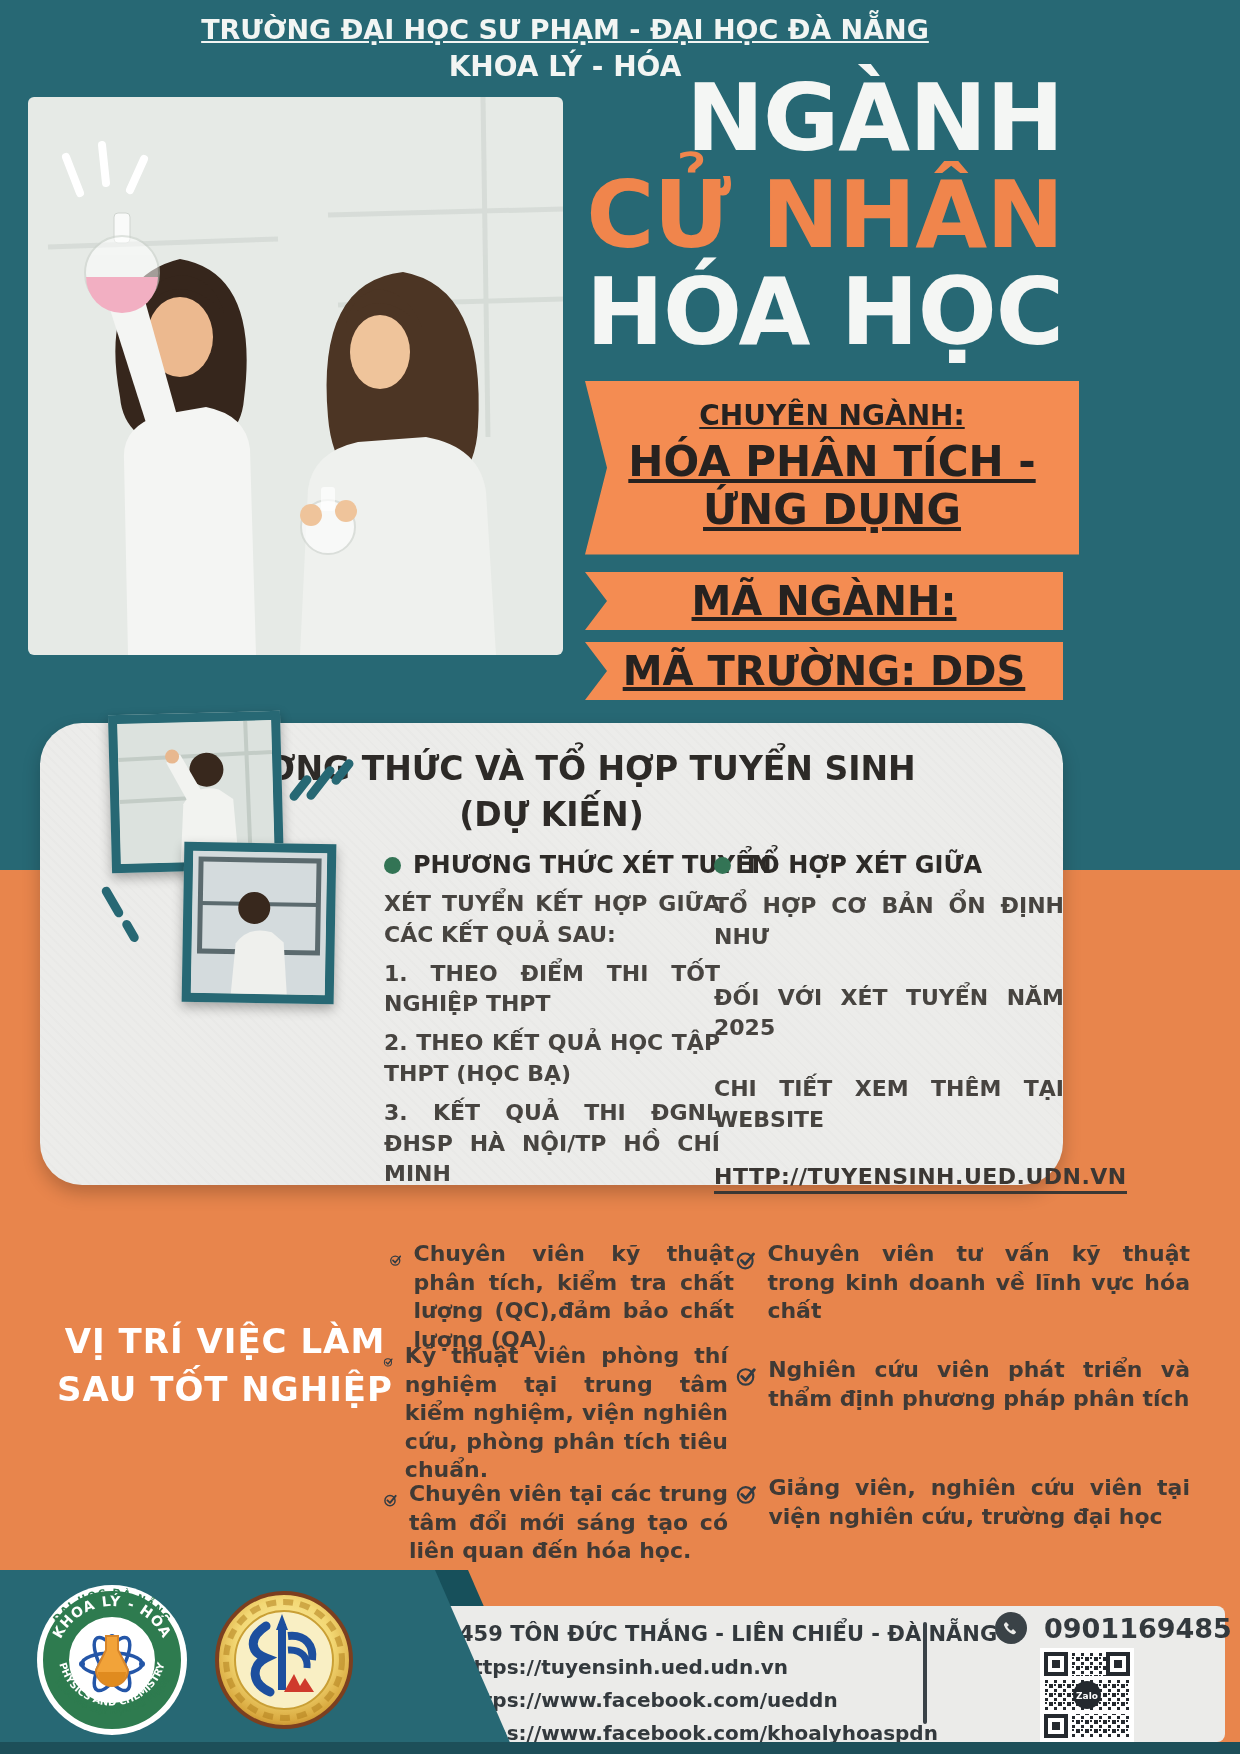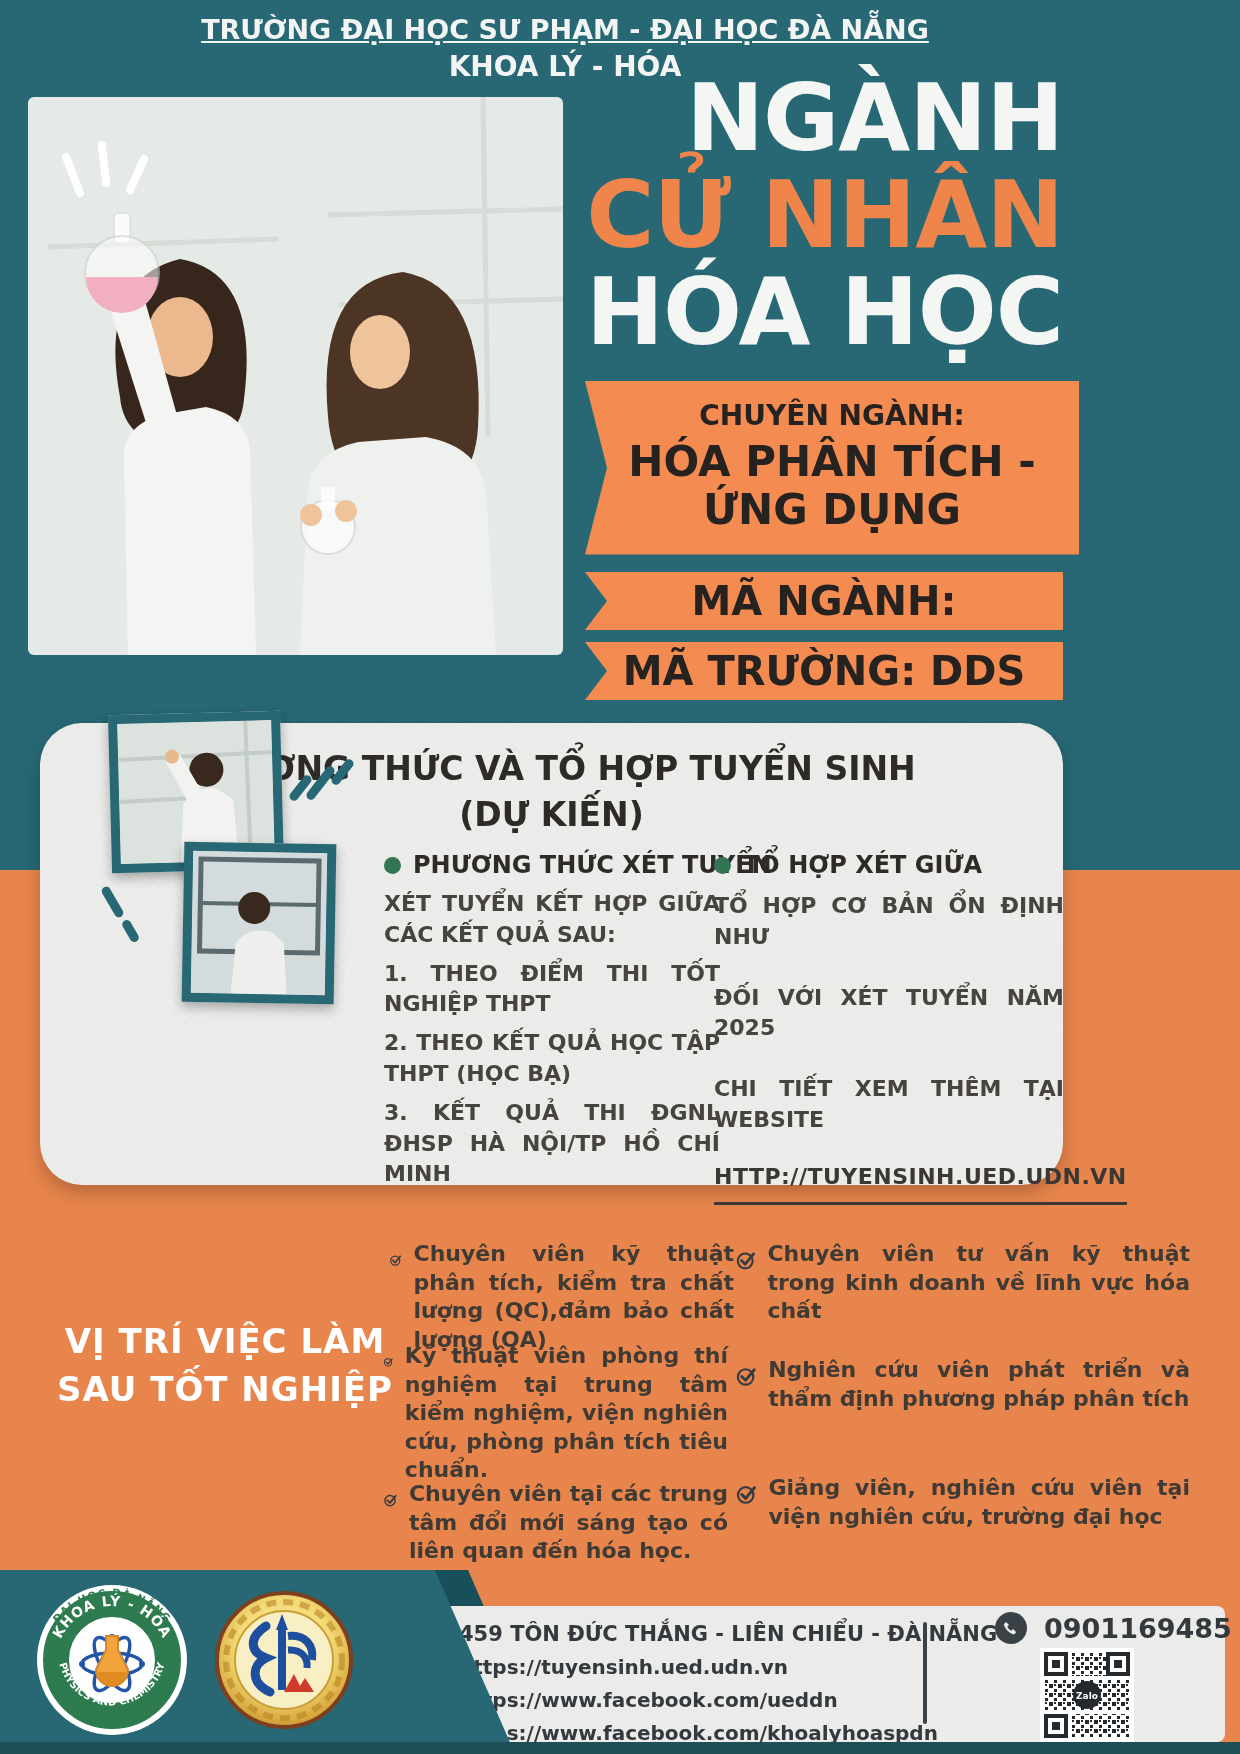--- a/index.html
+++ b/index.html
@@ -7,35 +7,35 @@
           background:#276874;font-family:"DejaVu Sans","Liberation Sans",sans-serif;}
   .abs{position:absolute;}
   
   .hdr{left:0;width:1130px;text-align:center;color:#f2f5f3;font-weight:bold;}
   
   .big-title{right:177px;top:70px;text-align:right;font-weight:bold;
              font-size:93px;line-height:97px;letter-spacing:-1px;color:#f4f6f4;}
   .big-title .orange{color:#f0854c;}
   
   .banner{background:#f48c52;clip-path:polygon(0 0,100% 0,100% 100%,0 100%,22px 50%);
-          color:#262220;text-align:center;left:585px;width:478px;}
+          color:#262220;text-align:center;left:585px;width:478px;text-decoration:underline;}
   .banner-code{height:58px;line-height:58px;font-size:40px;font-weight:bold;}
   
   .card{left:40px;top:723px;width:1023px;height:462px;background:#ececea;border-radius:42px;
         box-shadow:0 8px 18px rgba(0,0,0,.22);
         background-image:repeating-linear-gradient(45deg,rgba(0,0,0,.012) 0 2px,transparent 2px 7px);}
   .card-title{width:100%;text-align:center;font-weight:bold;color:#2d2a27;font-size:33px;line-height:1.2;}
   .bullet-row{display:flex;align-items:center;gap:12px;}
   .dot{width:17px;height:17px;border-radius:50%;background:#337455;flex:0 0 auto;}
   .bullet-label{font-size:24px;font-weight:bold;color:#2d2a27;white-space:nowrap;}
   .body-txt{font-size:22px;font-weight:bold;color:#474440;text-align:justify;line-height:1.4;margin:0;}
   .frame{border:9px solid #276874;box-shadow:0 5px 12px rgba(0,0,0,.3);overflow:hidden;background:#dde3de;}
   .doodle-bar{position:absolute;background:#276874;border-radius:5px;}
   .weblink{font-size:22px;font-weight:bold;color:#3b3733;text-decoration:none;
-           border-bottom:3px solid #3b3733;padding-bottom:13px;letter-spacing:.5px;}
+           border-bottom:3px solid #3b3733;padding-bottom:2px;letter-spacing:.5px;}
   
   .orange-bg{left:0;top:870px;width:1240px;height:884px;background:#e8854c;}
   .jobs-title{left:52px;top:1318px;width:346px;text-align:center;color:#fff;font-weight:bold;
               font-size:34px;line-height:1.4;letter-spacing:1px;}
   .job-item{display:flex;align-items:flex-start;gap:12px;}
   .job-txt{font-size:22px;font-weight:bold;color:#403a35;text-align:justify;line-height:1.3;margin:0;}
   
   .panel{left:395px;top:1606px;width:830px;height:136px;background:#ebebe9;border-radius:8px;}
   .f-col{position:absolute;left:30px;top:10px;}
   .f-row{display:flex;align-items:flex-end;gap:10px;height:30px;margin-bottom:3px;

